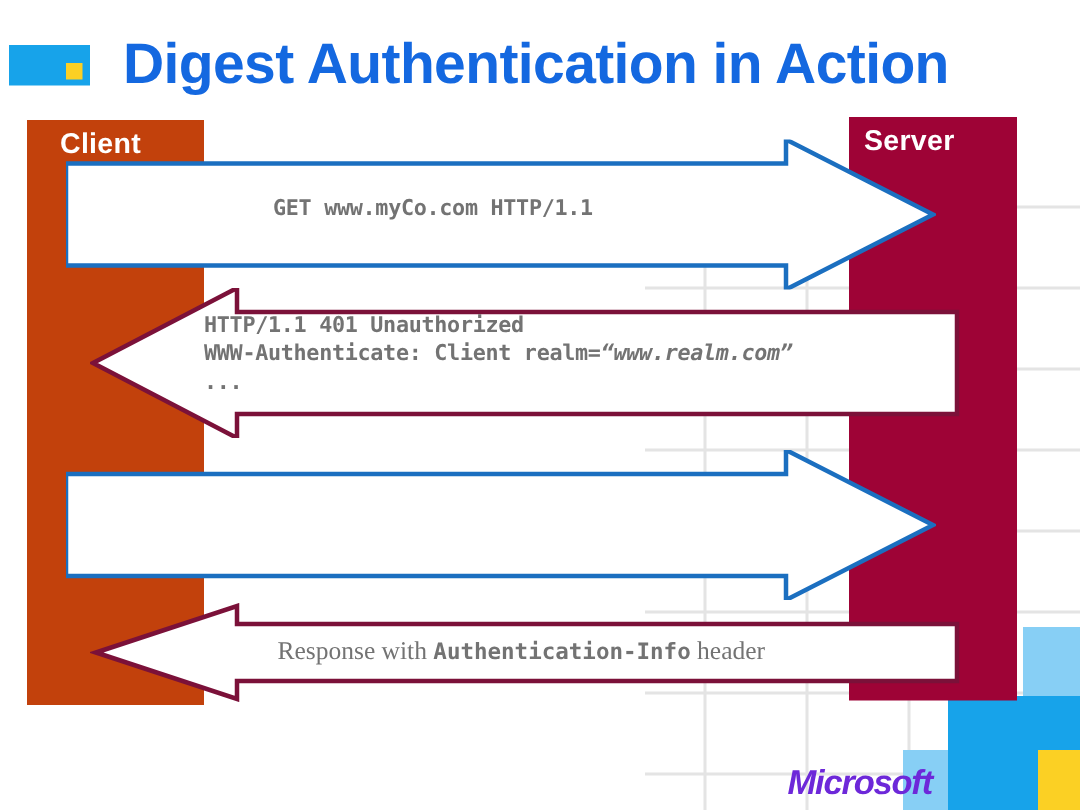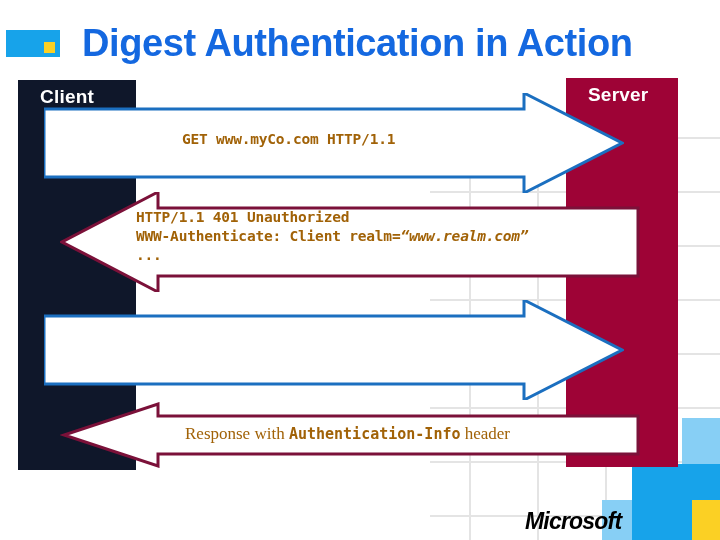--- a/index.html
+++ b/index.html
@@ -70,47 +70,47 @@
     letter-spacing: -0.4px;
     white-space: nowrap;
     line-height: 50px;
   }
 
   
   #client-col {
     position: absolute;
     left: 18px; top: 80px;
     width: 118px; height: 390px;
-    background: #0f172a;
+    background: #c2410c;
   }
   #server-col {
     position: absolute;
     left: 566px; top: 78px;
     width: 112px; height: 389px;
     background: #9E0336;
   }
   .col-label {
     position: absolute;
     top: 6px;
     width: 100%;
     text-align: center;
     color: #ffffff;
     font-size: 19px;
     font-weight: bold;
     letter-spacing: 0.2px;
   }
   #client-col .col-label { text-align: left; padding-left: 22px; width: auto;}
-  #server-col .col-label { text-align: left; padding-left: 22px; width: auto;}
+  #server-col .col-label { text-align: left; padding-left: 10px; width: auto;}
 
   
   .arrow { position: absolute; }
   .arrow svg { display: block; }
   .arrow-text {
     position: absolute;
-    color: #a16207;
+    color: #737373;
     font-family: "DejaVu Sans Mono", "Liberation Mono", monospace;
     font-size: 14.5px;
     font-weight: bold;
     line-height: 19px;
     white-space: pre;
     letter-spacing: -0.2px;
   }
   .arrow-text .ital {
     font-style: italic;
   }
@@ -143,21 +143,21 @@
   }
 
   
   #ms-logo {
     position: absolute;
     left: 525px; top: 508px;
     font-family: "Liberation Sans", sans-serif;
     font-size: 23px;
     font-weight: bold;
     font-style: italic;
-    color: #000000;
+    color: #6d28d9;
     letter-spacing: -0.8px;
   }
 </style>
 </head>
 <body>
 
 <div id="slide">
 
   <svg class="deco-grid" viewBox="0 0 290 420" preserveAspectRatio="none">
     <g stroke="#E4E4E4" stroke-width="2" fill="none">

